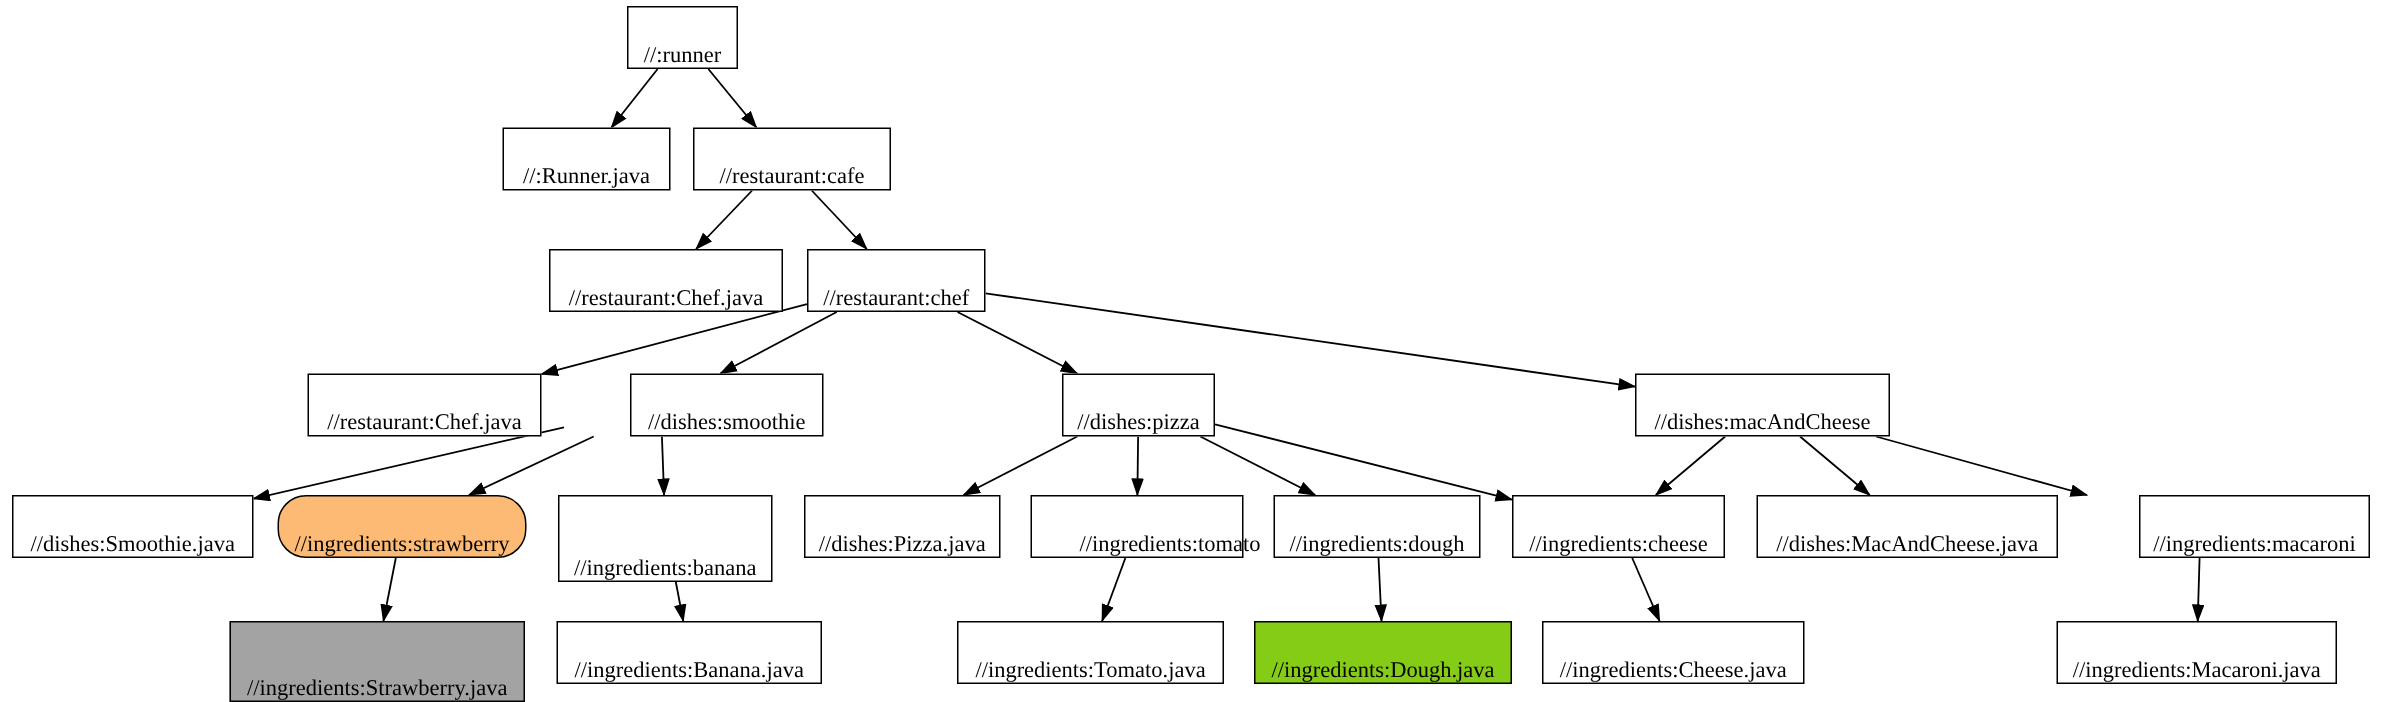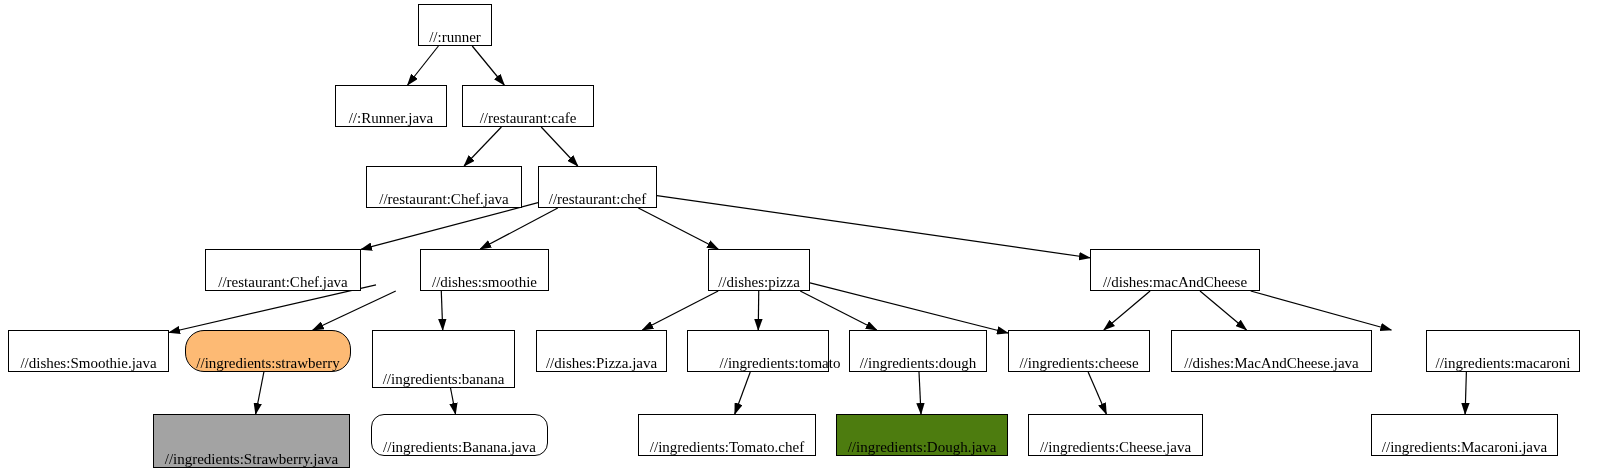--- a/index.html
+++ b/index.html
@@ -132,27 +132,27 @@
       </div>
       <div class="node" style="left: 1171px; top: 330px; width: 201px; height: 42px; border-color: rgb(0, 0, 0); background: rgb(255, 255, 255);">
         <span class="node-label">//dishes:MacAndCheese.java</span>
       </div>
       <div class="node" style="left: 1390px; top: 330px; width: 154px; height: 42px; border-color: rgb(0, 0, 0); background: rgb(255, 255, 255); margin-left: 36px;">
         <span class="node-label">//ingredients:macaroni</span>
       </div>
       <div class="node" style="left: 153px; top: 414px; width: 197px; height: 54px; border-color: rgb(0, 0, 0); background: #a3a3a3;">
         <span class="node-label">//ingredients:Strawberry.java</span>
       </div>
-      <div class="node" style="left: 371px; top: 414px; width: 177px; height: 42px; border-color: rgb(0, 0, 0); background: rgb(255, 255, 255); border-radius: 13px;">
+      <div class="node" style="left: 371px; top: 414px; width: 177px; height: 42px; border-color: rgb(0, 0, 0); background: rgb(255, 255, 255);">
         <span class="node-label">//ingredients:Banana.java</span>
       </div>
       <div class="node" style="left: 638px; top: 414px; width: 178px; height: 42px; border-color: rgb(0, 0, 0); background: rgb(255, 255, 255);">
-        <span class="node-label">//ingredients:Tomato.chef</span>
+        <span class="node-label">//ingredients:Tomato.java</span>
       </div>
-      <div class="node" style="left: 836px; top: 414px; width: 172px; height: 42px; border-color: rgb(0, 0, 0); background: #4d7c0f;">
+      <div class="node" style="left: 836px; top: 414px; width: 172px; height: 42px; border-color: rgb(0, 0, 0); background: #84cc16;">
         <span class="node-label">//ingredients:Dough.java</span>
       </div>
       <div class="node" style="left: 1028px; top: 414px; width: 175px; height: 42px; border-color: rgb(0, 0, 0); background: rgb(255, 255, 255);">
         <span class="node-label">//ingredients:Cheese.java</span>
       </div>
       <div class="node" style="left: 1371px; top: 414px; width: 187px; height: 42px; border-color: rgb(0, 0, 0); background: rgb(255, 255, 255);">
         <span class="node-label">//ingredients:Macaroni.java</span>
       </div>
     </div>
 </div>

